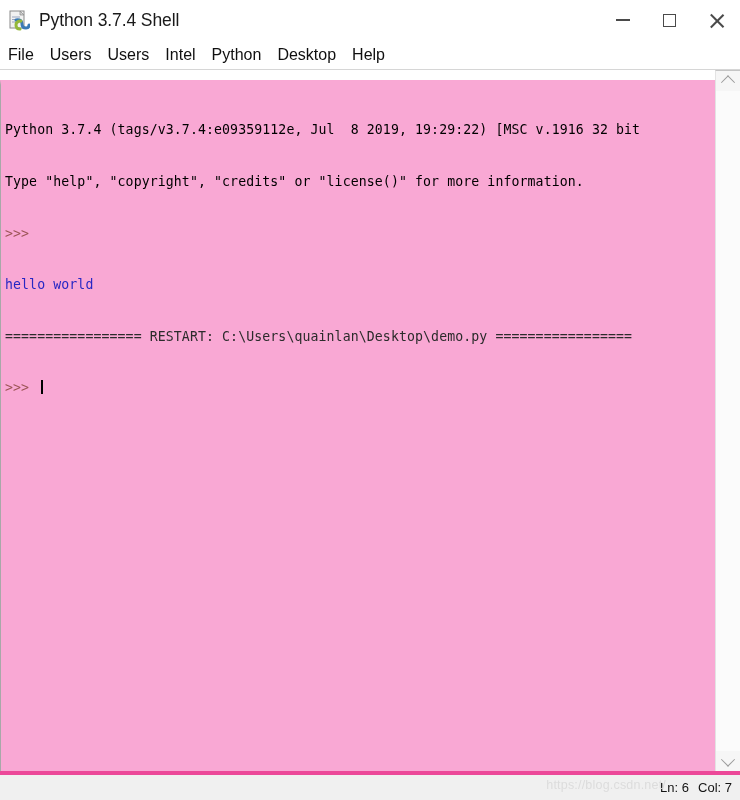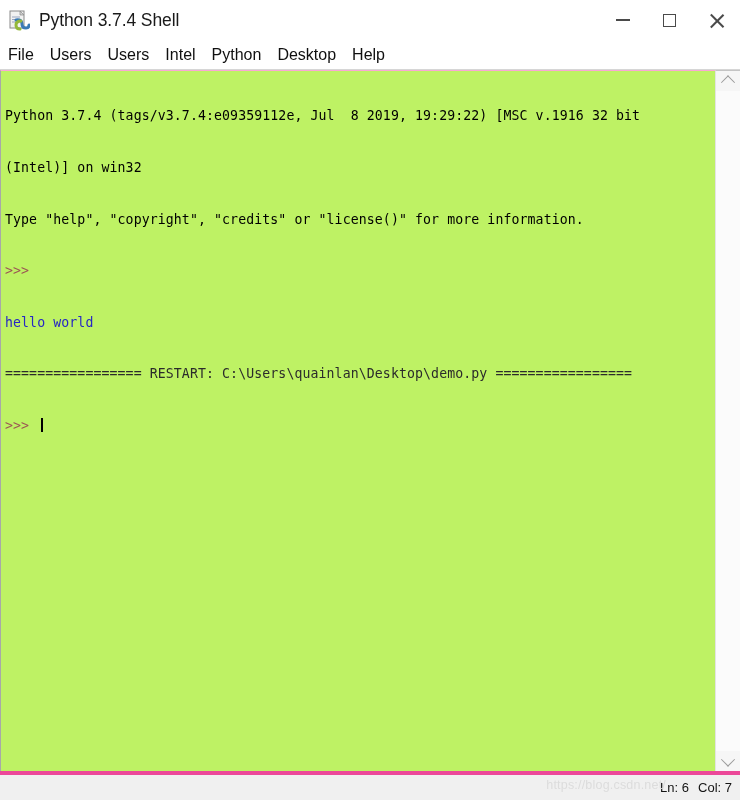--- a/index.html
+++ b/index.html
@@ -120,24 +120,25 @@
   .content {
     flex: 1;
     display: flex;
     background: #ffffff;
     position: relative;
     overflow: hidden;
   }
   .textarea-wrap {
     flex: 1;
     position: relative;
-    background: #bef264;
+    background: #f9a8d4;
     border-left: 1px solid #a8a8a8;
-    border-top: 1px solid #f9a8d4;
+    border-top: 5px solid #f9a8d4;
     overflow: hidden;
+    margin-top: 10px;
   }
   .console {
     position: absolute;
     left: 4px;
     top: 2px;
     right: 0;
     font-family: "DejaVu Sans Mono", "Liberation Mono", monospace;
     font-size: 13.2px;
     line-height: 17.2px;
     white-space: pre;
@@ -267,21 +268,20 @@
     <div class="menu-item">Intel</div>
     <div class="menu-item">Python</div>
     <div class="menu-item">Desktop</div>
     <div class="menu-item">Help</div>
   </div>
 
   <div class="content">
     <div class="textarea-wrap">
       <div class="console">
         <div class="line clr-black">Python 3.7.4 (tags/v3.7.4:e09359112e, Jul  8 2019, 19:29:22) [MSC v.1916 32 bit</div>
-        <div class="line clr-black">(Intel)] on win32</div>
         <div class="line clr-black">Type "help", "copyright", "credits" or "license()" for more information.</div>
         <div class="line clr-prompt">&gt;&gt;&gt; </div>
         <div class="line clr-output">hello world</div>
         <div class="line clr-restart">================= RESTART: C:\Users\quainlan\Desktop\demo.py =================</div>
         <div class="line"><span class="clr-prompt">&gt;&gt;&gt; </span><span class="cursor"></span></div>
       </div>
     </div>
 
     <div class="vscroll">
       <div class="scroll-track"></div>

